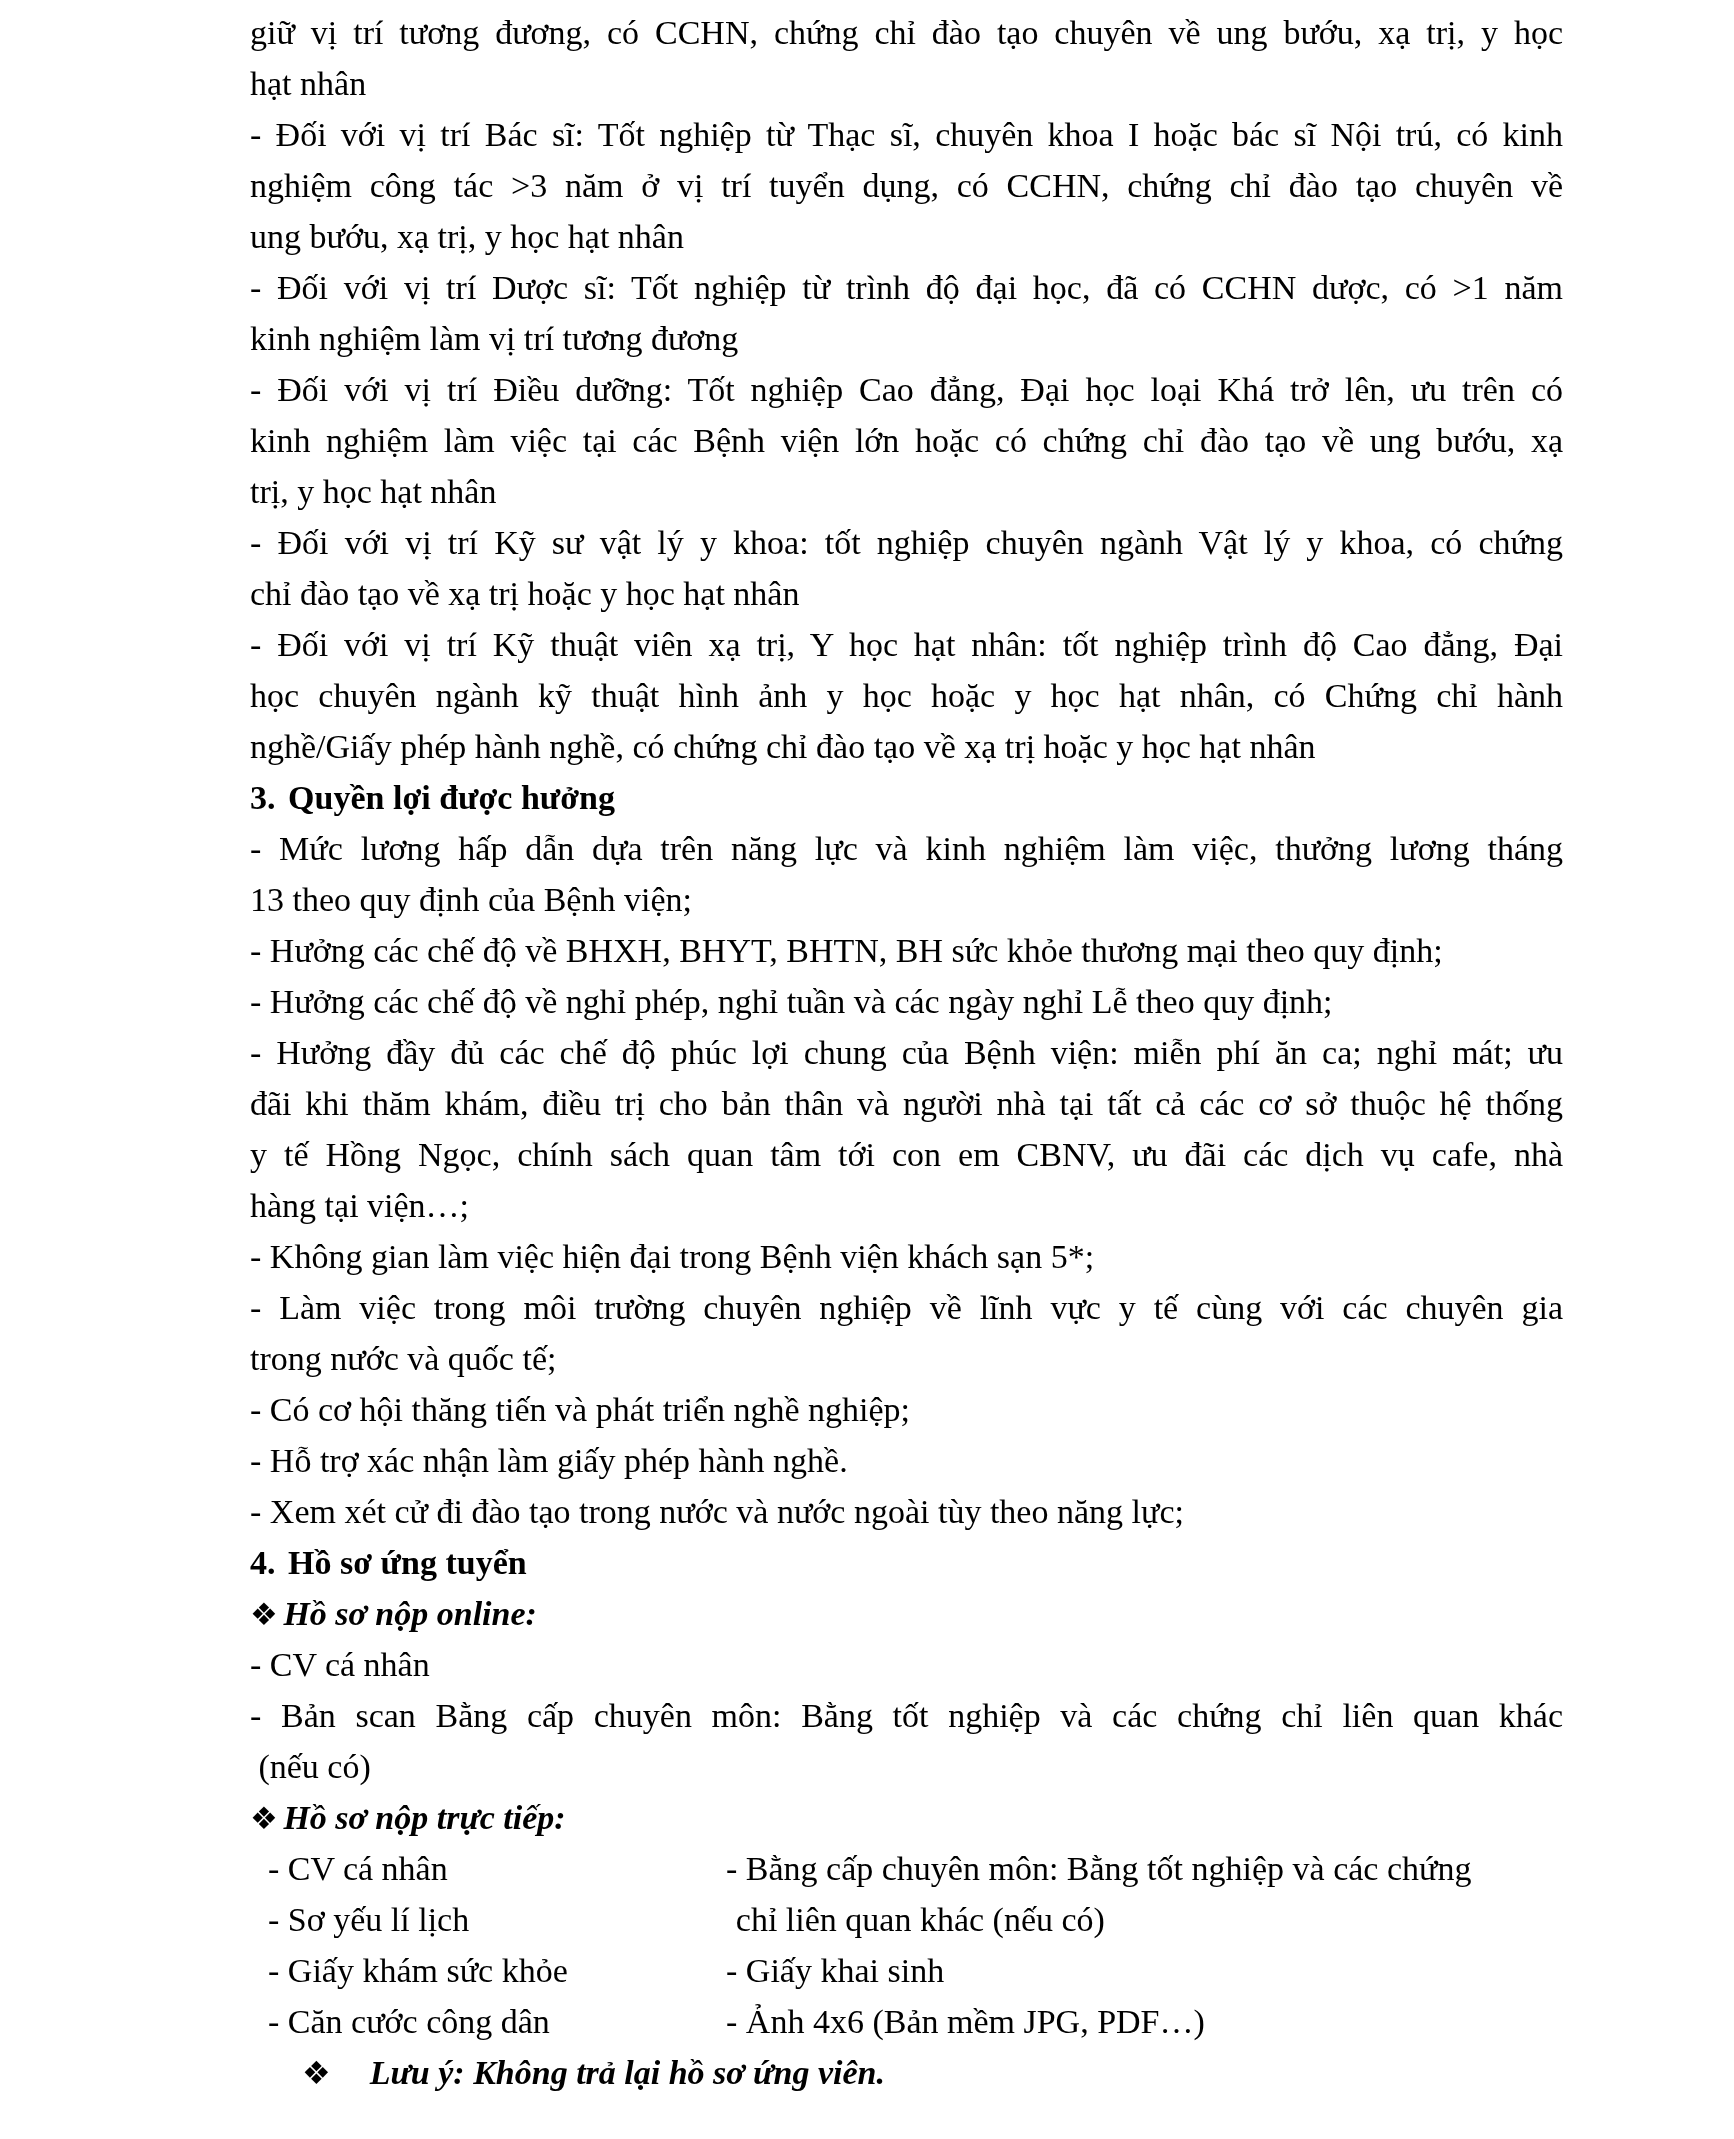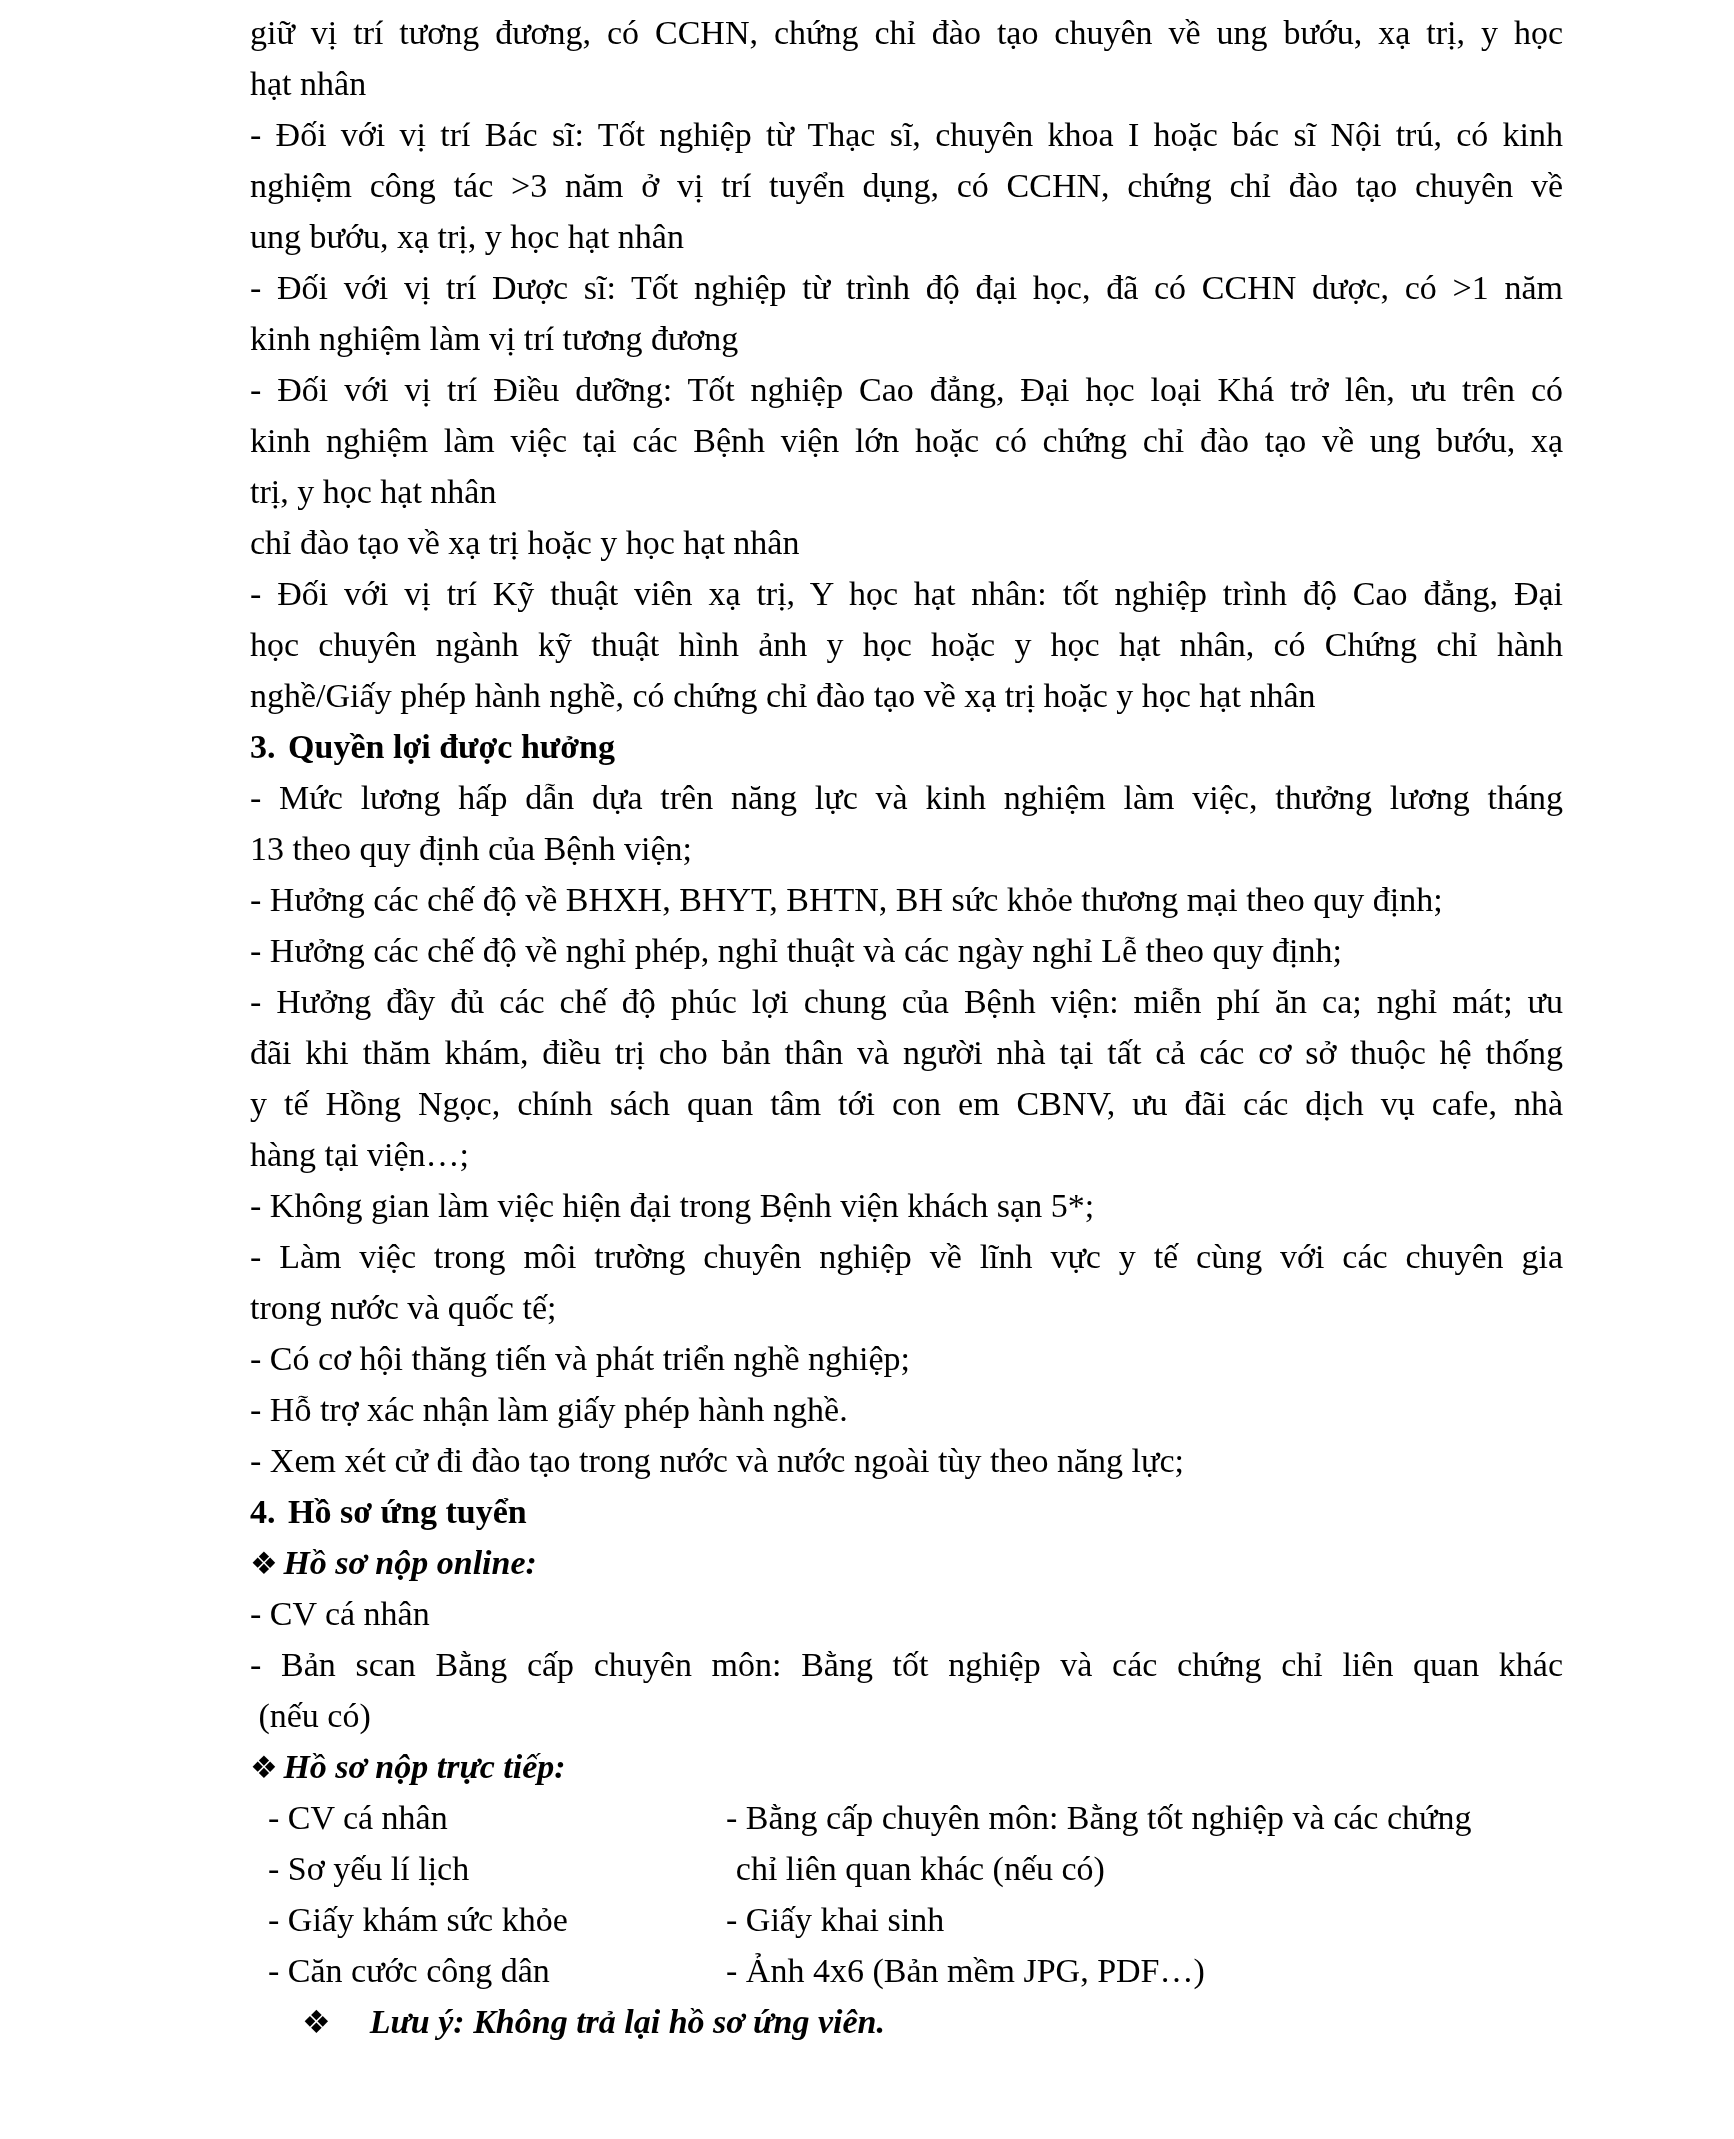--- a/index.html
+++ b/index.html
@@ -61,29 +61,30 @@
       <div class="line body justify">giữ vị trí tương đương, có CCHN, chứng chỉ đào tạo chuyên về ung bướu, xạ trị, y học</div>
       <div class="line body">hạt nhân</div>
       <div class="line body justify">- Đối với vị trí Bác sĩ: Tốt nghiệp từ Thạc sĩ, chuyên khoa I hoặc bác sĩ Nội trú, có kinh</div>
       <div class="line body justify">nghiệm công tác &gt;3 năm ở vị trí tuyển dụng, có CCHN, chứng chỉ đào tạo chuyên về</div>
       <div class="line body">ung bướu, xạ trị, y học hạt nhân</div>
       <div class="line body justify">- Đối với vị trí Dược sĩ: Tốt nghiệp từ trình độ đại học, đã có CCHN dược, có &gt;1 năm</div>
       <div class="line body">kinh nghiệm làm vị trí tương đương</div>
       <div class="line body justify">- Đối với vị trí Điều dưỡng: Tốt nghiệp Cao đẳng, Đại học loại Khá trở lên, ưu trên có</div>
       <div class="line body justify">kinh nghiệm làm việc tại các Bệnh viện lớn hoặc có chứng chỉ đào tạo về ung bướu, xạ</div>
       <div class="line body">trị, y học hạt nhân</div>
+      <div class="line body justify">- Đối với vị trí Kỹ sư vật lý y khoa: tốt nghiệp chuyên ngành Vật lý y khoa, có chứng</div>
       <div class="line body">chỉ đào tạo về xạ trị hoặc y học hạt nhân</div>
       <div class="line body justify">- Đối với vị trí Kỹ thuật viên xạ trị, Y học hạt nhân: tốt nghiệp trình độ Cao đẳng, Đại</div>
       <div class="line body justify">học chuyên ngành kỹ thuật hình ảnh y học hoặc y học hạt nhân, có Chứng chỉ hành</div>
       <div class="line body">nghề/Giấy phép hành nghề, có chứng chỉ đào tạo về xạ trị hoặc y học hạt nhân</div>
       <div class="line heading"><span class="num">3.</span><span>Quyền lợi được hưởng</span></div>
       <div class="line body justify">- Mức lương hấp dẫn dựa trên năng lực và kinh nghiệm làm việc, thưởng lương tháng</div>
       <div class="line body">13 theo quy định của Bệnh viện;</div>
       <div class="line body">- Hưởng các chế độ về BHXH, BHYT, BHTN, BH sức khỏe thương mại theo quy định;</div>
-      <div class="line body">- Hưởng các chế độ về nghỉ phép, nghỉ thuật và các ngày nghỉ Lễ theo quy định;</div>
+      <div class="line body">- Hưởng các chế độ về nghỉ phép, nghỉ tuần và các ngày nghỉ Lễ theo quy định;</div>
       <div class="line body justify">- Hưởng đầy đủ các chế độ phúc lợi chung của Bệnh viện: miễn phí ăn ca; nghỉ mát; ưu</div>
       <div class="line body justify">đãi khi thăm khám, điều trị cho bản thân và người nhà tại tất cả các cơ sở thuộc hệ thống</div>
       <div class="line body justify">y tế Hồng Ngọc, chính sách quan tâm tới con em CBNV, ưu đãi các dịch vụ cafe, nhà</div>
       <div class="line body">hàng tại viện…;</div>
       <div class="line body">- Không gian làm việc hiện đại trong Bệnh viện khách sạn 5*;</div>
       <div class="line body justify">- Làm việc trong môi trường chuyên nghiệp về lĩnh vực y tế cùng với các chuyên gia</div>
       <div class="line body">trong nước và quốc tế;</div>
       <div class="line body">- Có cơ hội thăng tiến và phát triển nghề nghiệp;</div>
       <div class="line body">- Hỗ trợ xác nhận làm giấy phép hành nghề.</div>
       <div class="line body">- Xem xét cử đi đào tạo trong nước và nước ngoài tùy theo năng lực;</div>

